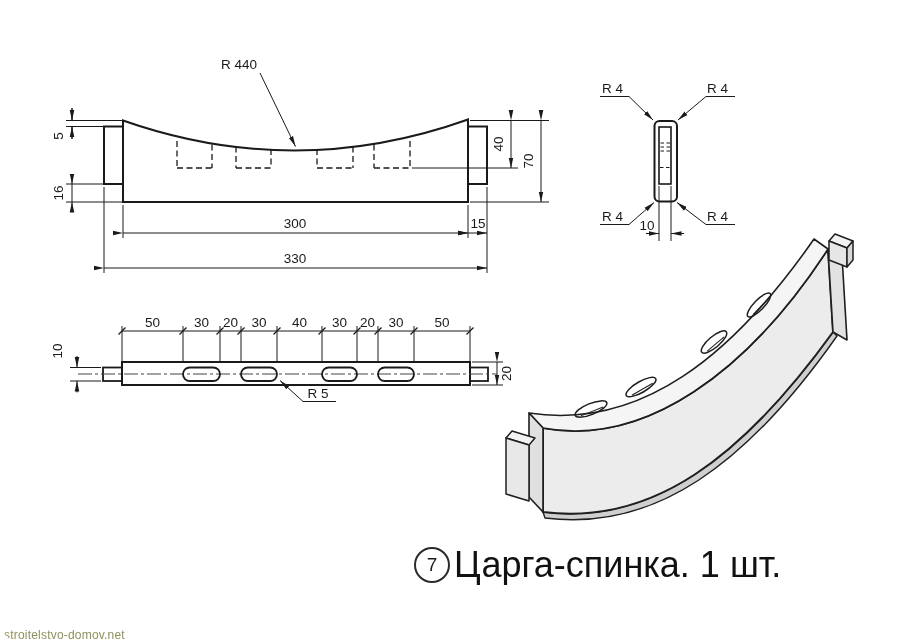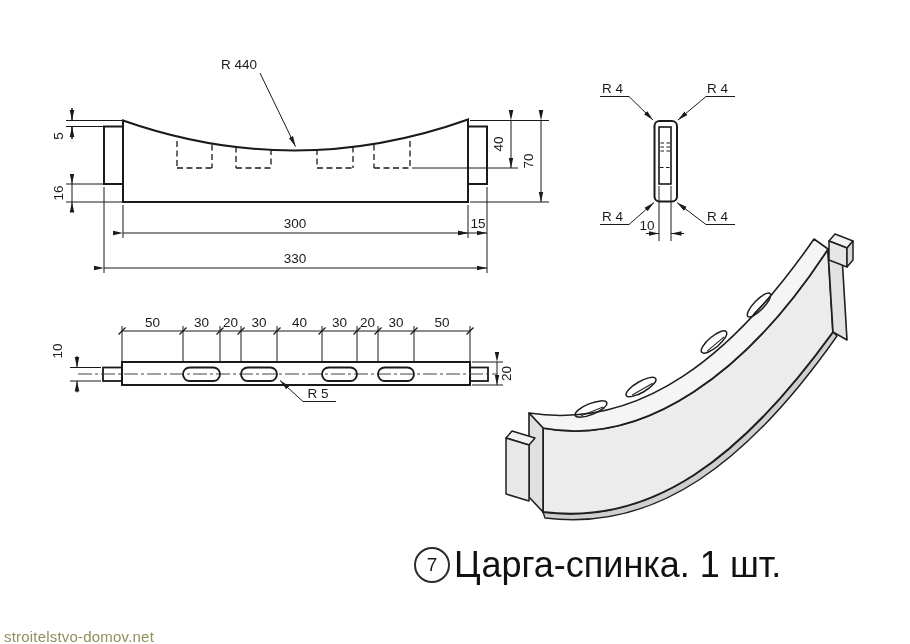--- a/index.html
+++ b/index.html
@@ -1,24 +1,24 @@
 <!DOCTYPE html>
 <html><head>
 <meta charset="utf-8">
 <style>
   html,body{margin:0;padding:0;background:#fff;}
   #page{position:relative;width:910px;height:644px;background:#ffffff;overflow:hidden;
-        font-family:"Liberation Sans","DejaVu Sans",sans-serif;}
+        font-family:"Liberation Sans","DejaVu Sans",sans-serif;border-radius:24px;}
   svg text{font-family:"Liberation Sans","DejaVu Sans",sans-serif;fill:#1a1a1a;}
   .dimtxt{font-size:13.5px;}
   .caption{position:absolute;left:414px;top:544px;display:flex;align-items:center;}
   .num-circle{width:32px;height:32px;border:2.5px solid #2b2b2b;border-radius:50%;
       display:flex;align-items:center;justify-content:center;font-size:19px;color:#1a1a1a;}
   .caption-label{margin-left:4px;font-size:36px;color:#111;white-space:nowrap;}
-  .watermark{position:absolute;left:4px;top:628px;font-size:15px;color:#91905c;letter-spacing:.2px;}
+  .watermark{position:absolute;left:4px;top:628px;font-size:12px;color:#91905c;letter-spacing:.2px;}
 </style>
 </head>
 <body>
 
 <div id="page">
 
 <svg width="910" height="644" viewBox="0 0 910 644">
   <defs>
     <marker id="ar" markerWidth="12" markerHeight="6" refX="10.5" refY="3" orient="auto" markerUnits="userSpaceOnUse">
       <path d="M0,0.7 L10.5,3 L0,5.3 Z" fill="#1a1a1a"></path>

